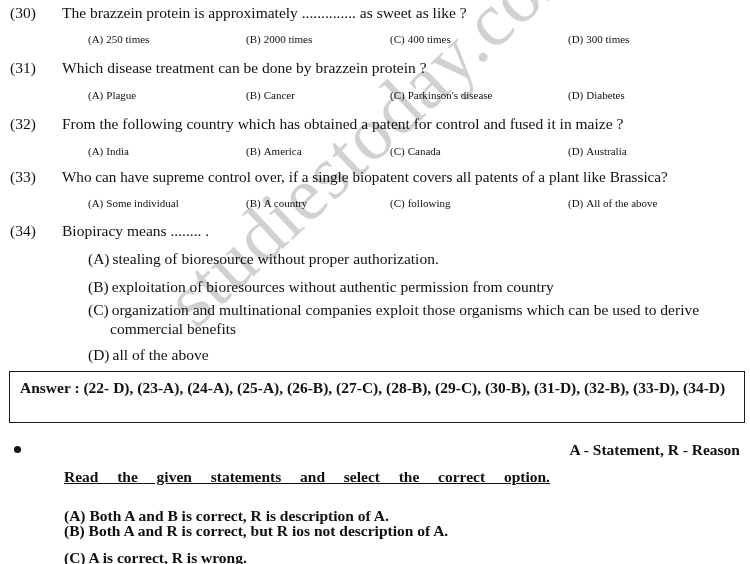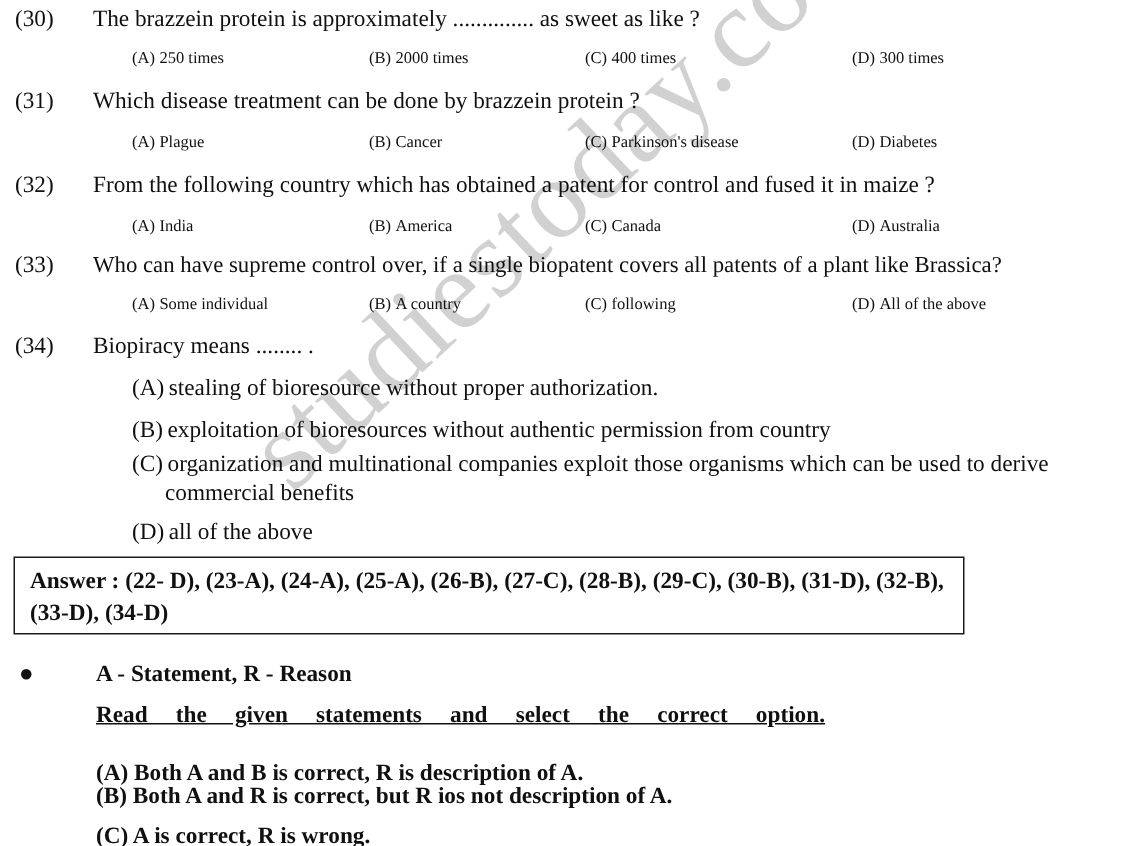--- a/index.html
+++ b/index.html
@@ -86,21 +86,21 @@
   .optstack .cont {
     display: block;
     margin-left: 22px;
   }
 
   
   #answer-box {
     position: absolute;
     left: 9px;
     top: 371px;
-    width: 634px;
+    width: 736px;
     height: 52px;
     border: 1.4px solid #1a1a1a;
     box-sizing: border-box;
     background: transparent;
     padding-left: 29px;
   }
   #answer-box .ans-text {
     position: absolute;
     left: 10px;
     top: 5px;
@@ -242,21 +242,21 @@
   <div class="optstack" style="top:345px;">
     <span class="lbl">(D)</span><span>all of the above</span>
   </div>
 
   <div id="answer-box">
     <div class="ans-text">Answer : (22- D), (23-A), (24-A), (25-A), (26-B), (27-C), (28-B), (29-C), (30-B), (31-D), (32-B), (33-D),  (34-D)</div>
   </div>
 
   <div id="bullet-section">
     <span class="bullet-dot"></span>
-    <div class="bline" style="top:0px;">A  - Statement, R - Reason</div>
+    <div class="bline" style="top:0px;text-align:right;">A  - Statement, R - Reason</div>
     <div class="bline justify" style="top:27px;">Read the given statements and select the correct option.</div>
 
     <div class="bline" style="top:54px;margin-top:12px;">
       <span>(A)</span>
       <span>Both A and B is correct, R is description of A.</span>
     </div>
     <div class="bline" style="top:81px;">
       <span>(B)</span>
       <span>Both A and R is correct, but R ios not description of A.</span>
     </div>

